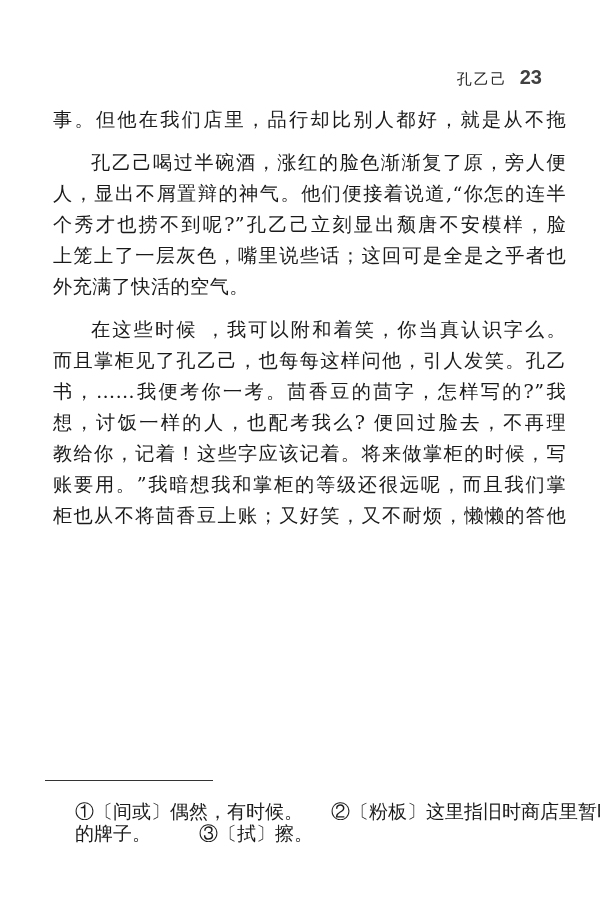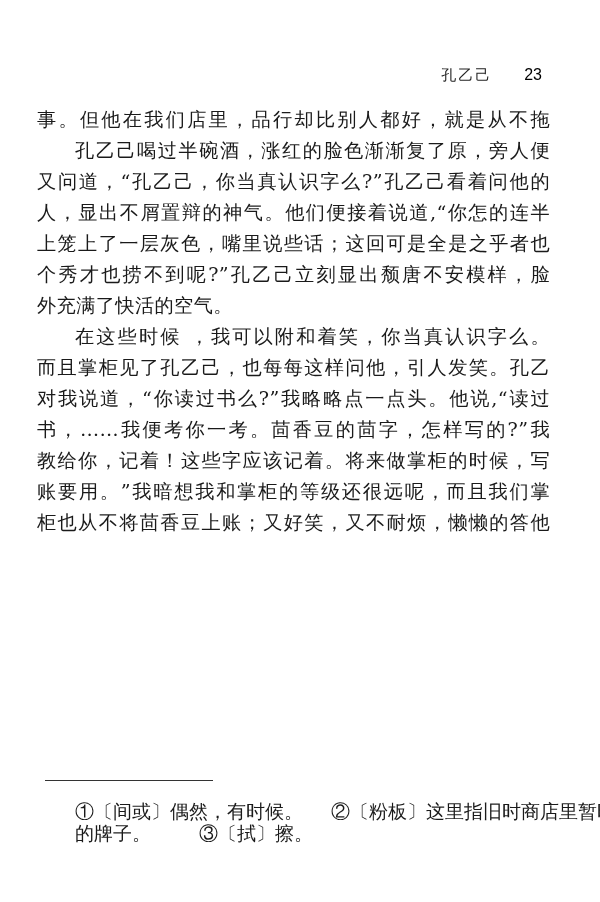--- a/index.html
+++ b/index.html
@@ -14,51 +14,52 @@
       overflow: hidden;
       color: #1a1a1a;
       font-family: "DejaVu Serif", "Liberation Serif", serif;
     }
     .running-head {
       position: absolute;
       top: 66px;
       right: 58px;
       display: flex;
       align-items: baseline;
-      gap: 32px;
+      gap: 12px;
     }
     .running-title {
       font-family: "DejaVu Sans", "Liberation Sans", sans-serif;
       font-size: 15px;
       letter-spacing: 2px;
       color: #222;
     }
     .page-number {
       font-family: "Liberation Sans", "DejaVu Sans", sans-serif;
-      font-weight: normal;
-      font-size: 16px;
-      color: #000000;
+      font-weight: bold;
+      font-size: 20px;
+      color: #404040;
     }
     .body-text {
       position: absolute;
-      left: 37px;
+      left: 53px;
       top: 104px;
       width: 513px;
     }
     .line {
       height: 31px;
       line-height: 31px;
       font-size: 19.2px;
       white-space: nowrap;
       text-align: justify;
       text-align-last: justify;
       letter-spacing: 0.4px;
     }
     .line.indent {
       padding-left: 38px;
+      margin-top: 12px;
     }
     .line.last {
       text-align-last: left;
     }
     .sup {
       font-size: 13px;
       vertical-align: 5px;
       line-height: 0;
     }
     .footnote-rule {
@@ -97,29 +98,28 @@
 <div>
 
   <div class="running-head">
     <span class="running-title">孔乙己</span>
     <span class="page-number">23</span>
   </div>
 
   <div class="body-text">
     <div class="line"><span>事。但他在我们店里，品行却比别人都好，就是从不拖</span></div>
     <div class="line indent"><span>孔乙己喝过半碗酒，涨红的脸色渐渐复了原，旁人便</span></div>
-    <div class="line"><span>又问道，“孔乙己，你当真认识字么?”孔乙己看着问他的</span></div>
     <div class="line"><span>人，显出不屑置辩的神气。他们便接着说道,“你怎的连半</span></div>
+    <div class="line"><span>个秀才也捞不到呢?”孔乙己立刻显出颓唐不安模样，脸</span></div>
     <div class="line"><span>上笼上了一层灰色，嘴里说些话；这回可是全是之乎者也</span></div>
-    <div class="line"><span>个秀才也捞不到呢?”孔乙己立刻显出颓唐不安模样，脸</span></div>
     <div class="line last"><span>外充满了快活的空气。</span></div>
     <div class="line indent"><span>在这些时候 ，我可以附和着笑，你当真认识字么。</span></div>
     <div class="line"><span>而且掌柜见了孔乙己，也每每这样问他，引人发笑。孔乙</span></div>
-    <div class="line"><span>对我说道，“你读过书么?”我略略点一点头。他说,“读过</span></div>
     <div class="line"><span>书，……我便考你一考。茴香豆的茴字，怎样写的?”我</span></div>
+    <div class="line"><span>想，讨饭一样的人，也配考我么? 便回过脸去，不再理</span></div>
     <div class="line"><span>教给你，记着！这些字应该记着。将来做掌柜的时候，写</span></div>
     <div class="line"><span>账要用。”我暗想我和掌柜的等级还很远呢，而且我们掌</span></div>
     <div class="line"><span>柜也从不将茴香豆上账；又好笑，又不耐烦，懒懒的答他</span></div>
   </div>
 
   <div class="footnote-rule"></div>
 
   <div class="footnotes">
     <div class="footnote-line"><span>①〔间或〕偶然，有时候。</span><span class="fn-gap"></span><span>②〔粉板〕这里指旧时商店里暂时记账用</span></div>
     <div class="footnote-line"><span>的牌子。</span><span class="fn-gap-2"></span><span>③〔拭〕擦。</span></div>

